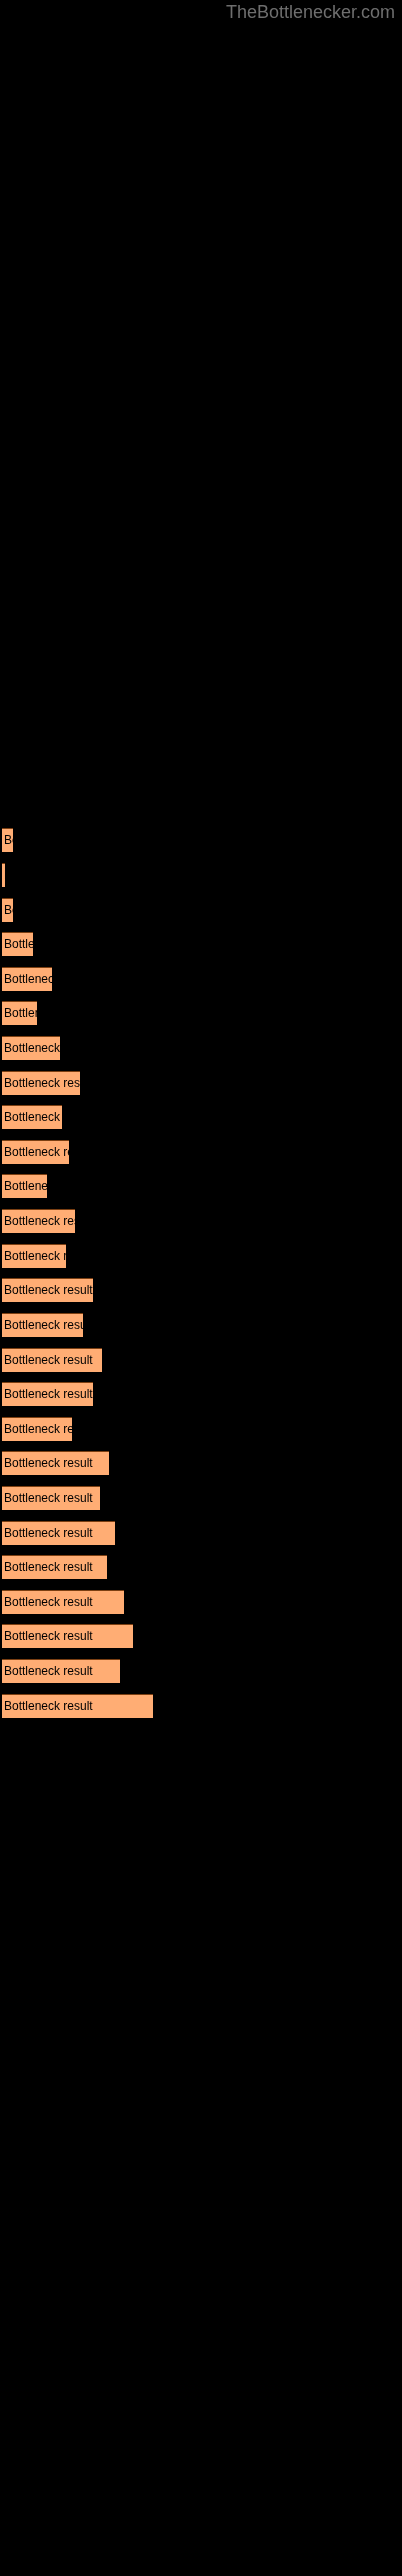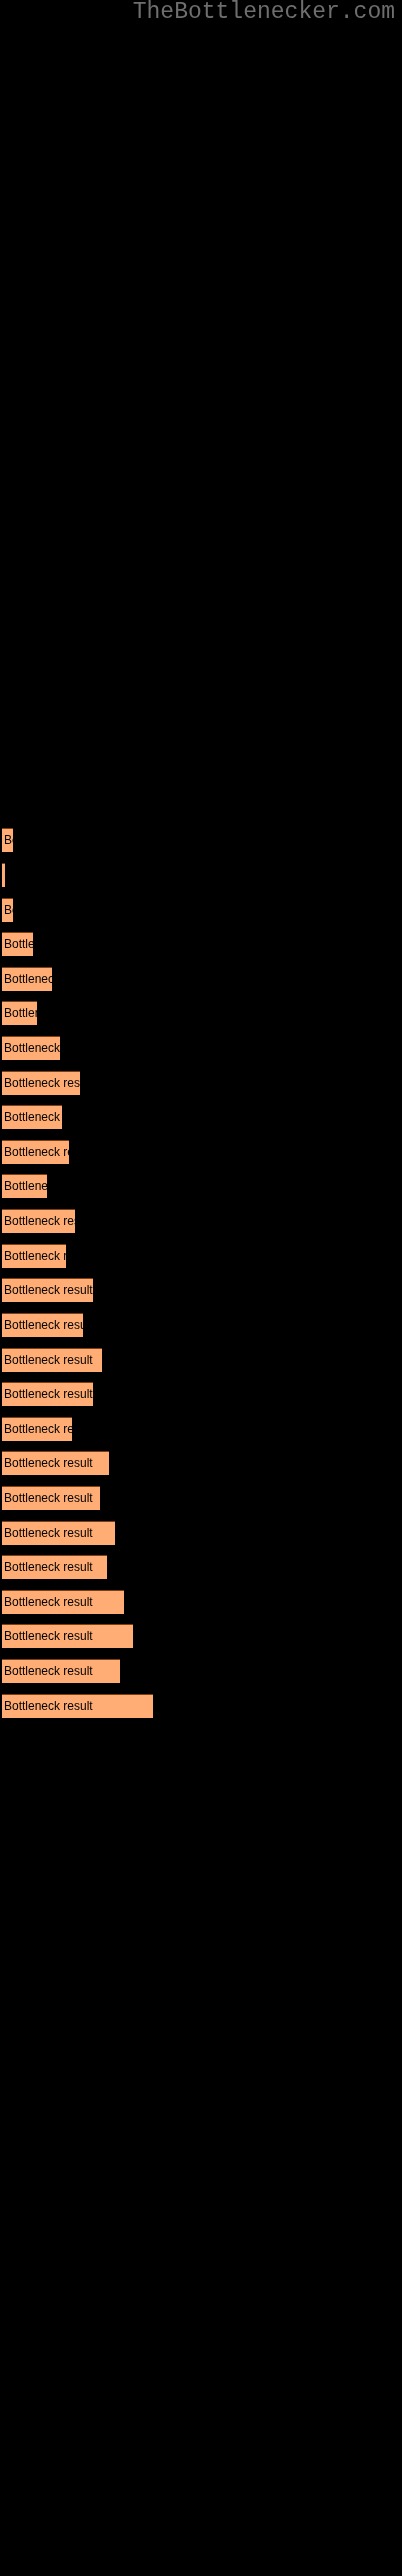--- a/index.html
+++ b/index.html
@@ -21,26 +21,26 @@
     position: absolute;
     top: 0;
     left: 0;
     width: 403px;
     height: 32px;
   }
   #site-title {
     position: absolute;
     right: 8px;
     top: 1.6px;
-    font-size: 23px;
+    font-size: 18px;
     line-height: 21px;
     color: #6e6e6e;
     letter-spacing: 0px;
     white-space: nowrap;
-    font-family: Liberation Mono, monospace;
+    font-family: Liberation Sans, sans-serif;
   }
 
   
   #chart-area {
     position: absolute;
     left: 0;
     top: 0;
     width: 403px;
     height: 2576px;
   }

